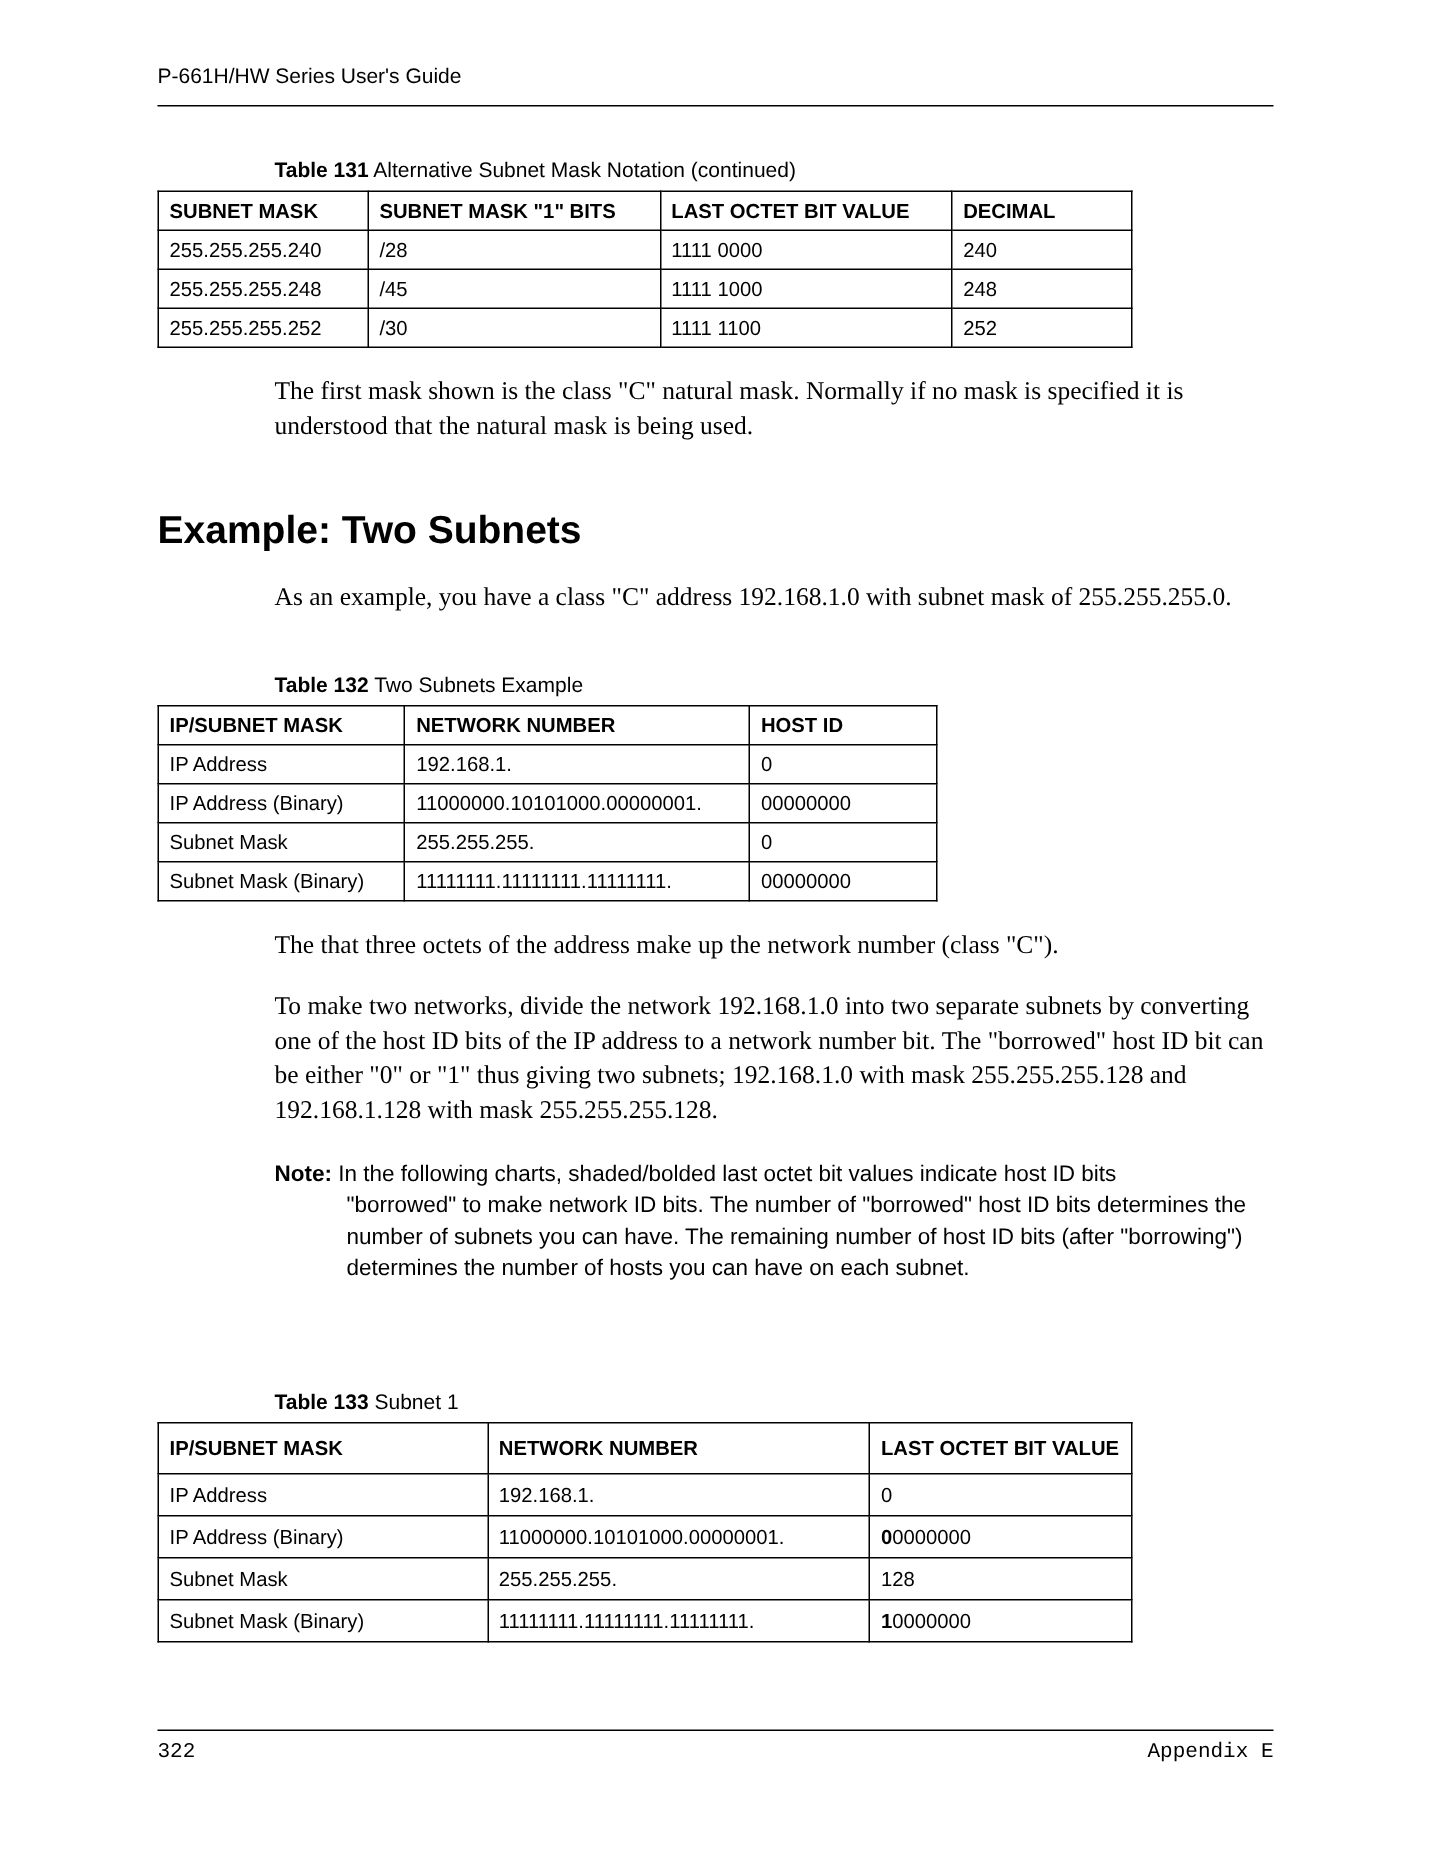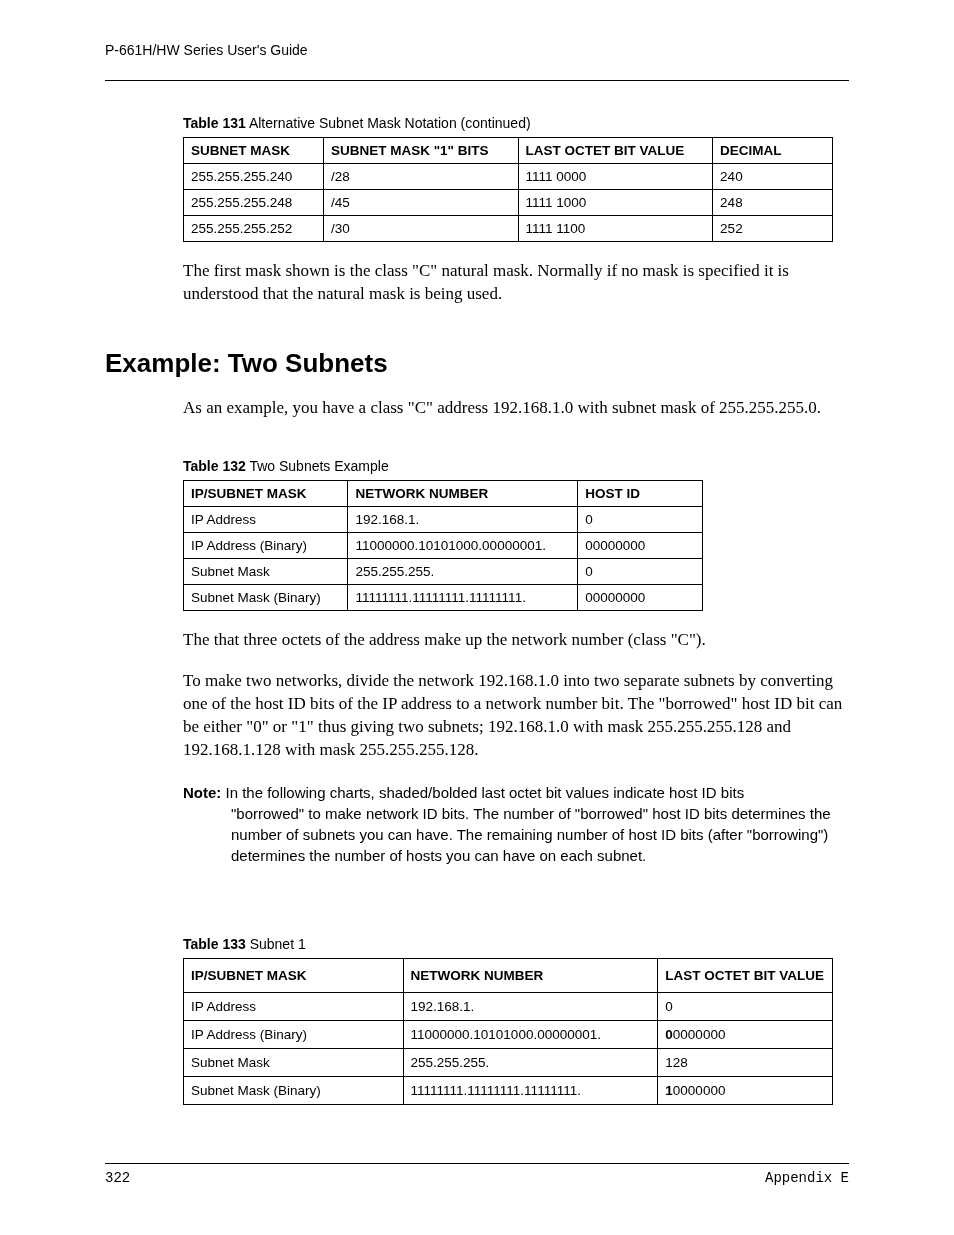--- a/index.html
+++ b/index.html
@@ -9,34 +9,33 @@
       color: #000;
       background: #fff;
       width: 954px;
       margin: 0 auto;
       padding: 42px 0 0 0;
     }
     .page { padding: 0 105px 0 105px; }
     .running-header {
       font-family: Arial, sans-serif;
       font-size: 14px;
-      padding-bottom: 22px;
+      padding-bottom: 12px;
       border-bottom: 1.5px solid #000;
       margin-bottom: 34px;
     }
     .table-caption {
       font-family: Liberation Sans, sans-serif;
       font-size: 14px;
       margin-left: 78px;
       margin-bottom: 6px;
     }
     .table-caption b { font-weight: bold; }
     table {
       border-collapse: collapse;
-      margin-left: 78px;
     }
     th, td {
       border: 1.5px solid #000;
       font-family: Arial, sans-serif;
       text-align: left;
       vertical-align: middle;
       padding: 5px 7px;
       font-size: 13.5px;
     }
     th {

